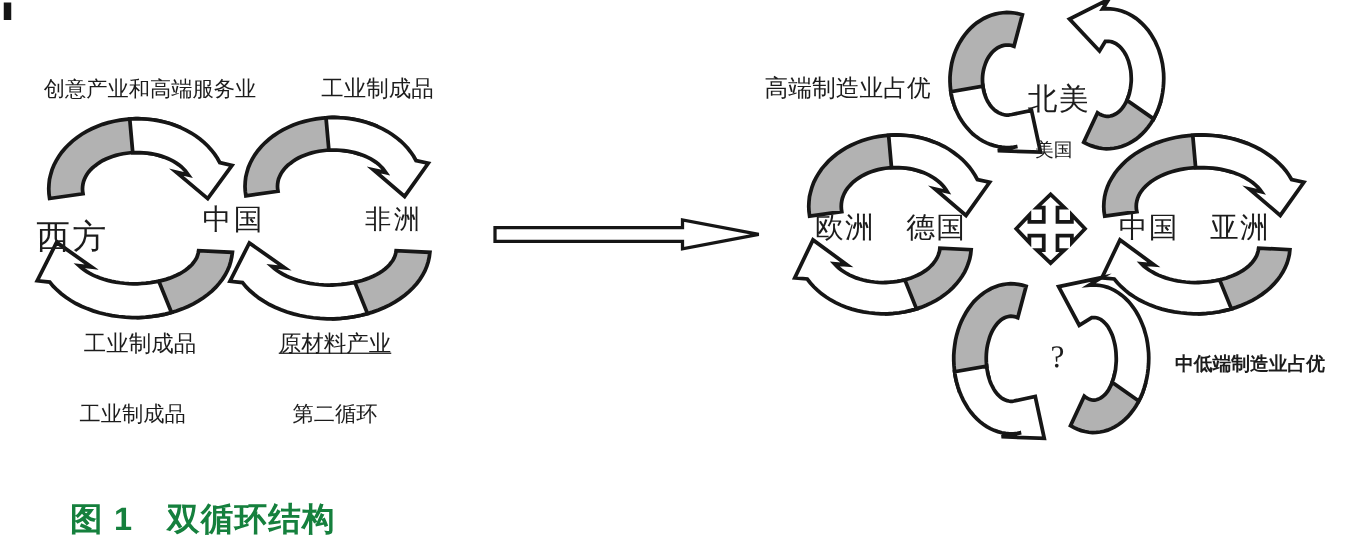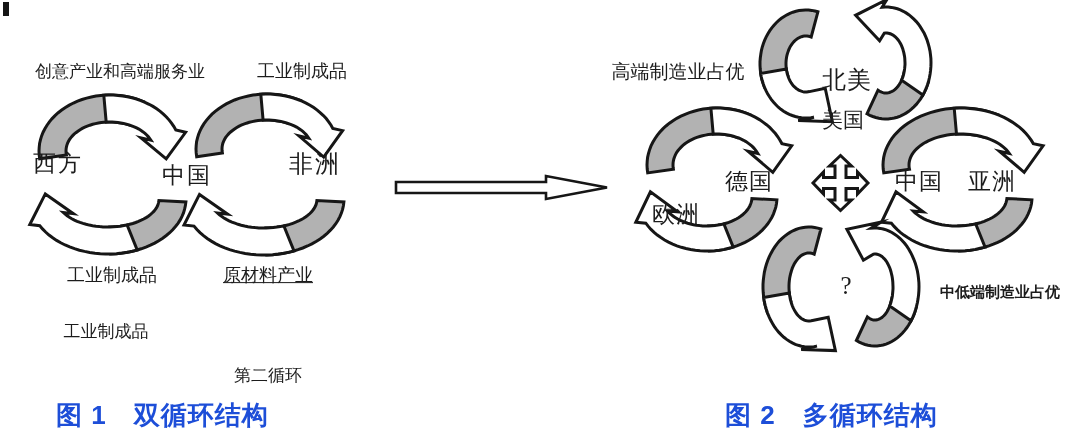--- a/index.html
+++ b/index.html
@@ -2,21 +2,21 @@
 <html><head>
 <meta charset="utf-8">
 <style>
   html,body{margin:0;padding:0;background:#fff;}
   .canvas{position:relative;width:1080px;height:432px;background:#fff;overflow:hidden;
           font-family:"Liberation Serif","DejaVu Serif",serif;color:#1c1c1c;}
   .shapes{position:absolute;left:0;top:0;width:1080px;height:432px;}
   .lbl{position:absolute;transform:translate(-50%,-50%);white-space:nowrap;
        font-family:"Liberation Serif","DejaVu Serif",serif;color:#1c1c1c;line-height:1.1;}
   .caption{position:absolute;white-space:nowrap;font-family:"Liberation Sans","DejaVu Sans",sans-serif;
-           font-weight:700;font-size:26px;color:#1d4ed8;letter-spacing:1px;}
+           font-weight:700;font-size:26px;color:#15803d;letter-spacing:1px;}
   .artifact{position:absolute;left:3px;top:2px;width:6px;height:14px;background:#151515;}
 </style>
 </head>
 <body>
 
 <div class="canvas">
 
   <svg class="shapes" id="shapes" viewBox="0 0 1080 432">
 
     <g id="arcs">
@@ -73,40 +73,39 @@
     <polygon points="396,182 546,182 546,176 607,187.5 546,199 546,193 396,193" fill="#ffffff" stroke="#161616" stroke-width="2.6" stroke-linejoin="miter"></polygon>
 
     <path transform="translate(840.5,183)" d="M -5.5 -17 L -11 -17 L 0 -27.5 L 11 -17 L 5.5 -17 L 5.5 -5.5 L 17 -5.5 L 17 -11 L 27.5 0 L 17 11 L 17 5.5 L 5.5 5.5 L 5.5 17 L 11 17 L 0 27.5 L -11 17 L -5.5 17 L -5.5 5.5 L -17 5.5 L -17 11 L -27.5 0 L -17 -11 L -17 -5.5 L -5.5 -5.5 Z" fill="#ffffff" stroke="#161616" stroke-width="3" stroke-linejoin="miter" stroke-miterlimit="6"></path>
   </svg>
 
   <span class="artifact"></span>
 
   <div class="lbl" style="left:120px;top:72px;font-size:17px;">创意产业和高端服务业</div>
   <div class="lbl" style="left:302px;top:72px;font-size:18px;">工业制成品</div>
 
-  <div class="lbl" style="left:58px;top:164px;font-size:23px;letter-spacing:2px;">西方</div>
+  <div class="lbl" style="left:58px;top:190px;font-size:27px;letter-spacing:2px;">西方</div>
   <div class="lbl" style="left:187px;top:176px;font-size:23px;letter-spacing:2px;">中国</div>
-  <div class="lbl" style="left:315px;top:164px;font-size:24px;letter-spacing:2px;">非洲</div>
+  <div class="lbl" style="left:315px;top:176px;font-size:21px;letter-spacing:2px;">非洲</div>
 
   <div class="lbl" style="left:112px;top:276px;font-size:18px;">工业制成品</div>
   <div class="lbl" style="left:268px;top:276px;font-size:18px;text-decoration:underline;">原材料产业</div>
 
   <div class="lbl" style="left:106px;top:332px;font-size:17px;">工业制成品</div>
-  <div class="lbl" style="left:268px;top:332px;font-size:17px;margin-top:44px;">第二循环</div>
+  <div class="lbl" style="left:268px;top:332px;font-size:17px;">第二循环</div>
 
   <div class="caption" style="left:56px;top:398px;">图 1　双循环结构</div>
 
   <div class="lbl" style="left:678px;top:72px;font-size:19px;text-align:center;">高端制造业占优</div>
 
   <div class="lbl" style="left:847px;top:80px;font-size:24px;letter-spacing:1px;">北美</div>
-  <div class="lbl" style="left:843px;top:121px;font-size:21px;">美国</div>
+  <div class="lbl" style="left:843px;top:121px;font-size:15px;">美国</div>
 
-  <div class="lbl" style="left:676px;top:182px;font-size:23px;letter-spacing:1px;margin-top:33px;">欧洲</div>
+  <div class="lbl" style="left:676px;top:182px;font-size:23px;letter-spacing:1px;">欧洲</div>
   <div class="lbl" style="left:749px;top:182px;font-size:23px;letter-spacing:1px;">德国</div>
 
   <div class="lbl" style="left:919px;top:182px;font-size:23px;letter-spacing:1px;">中国</div>
   <div class="lbl" style="left:992px;top:182px;font-size:23px;letter-spacing:1px;">亚洲</div>
 
   <div class="lbl" style="left:846px;top:286px;font-size:25px;">?</div>
   <div class="lbl" style="left:1000px;top:292px;font-size:15px;font-weight:bold;">中低端制造业占优</div>
 
-  <div class="caption" style="left:725px;top:398px;">图 2　多循环结构</div>
 </div>
 
 </body></html>

